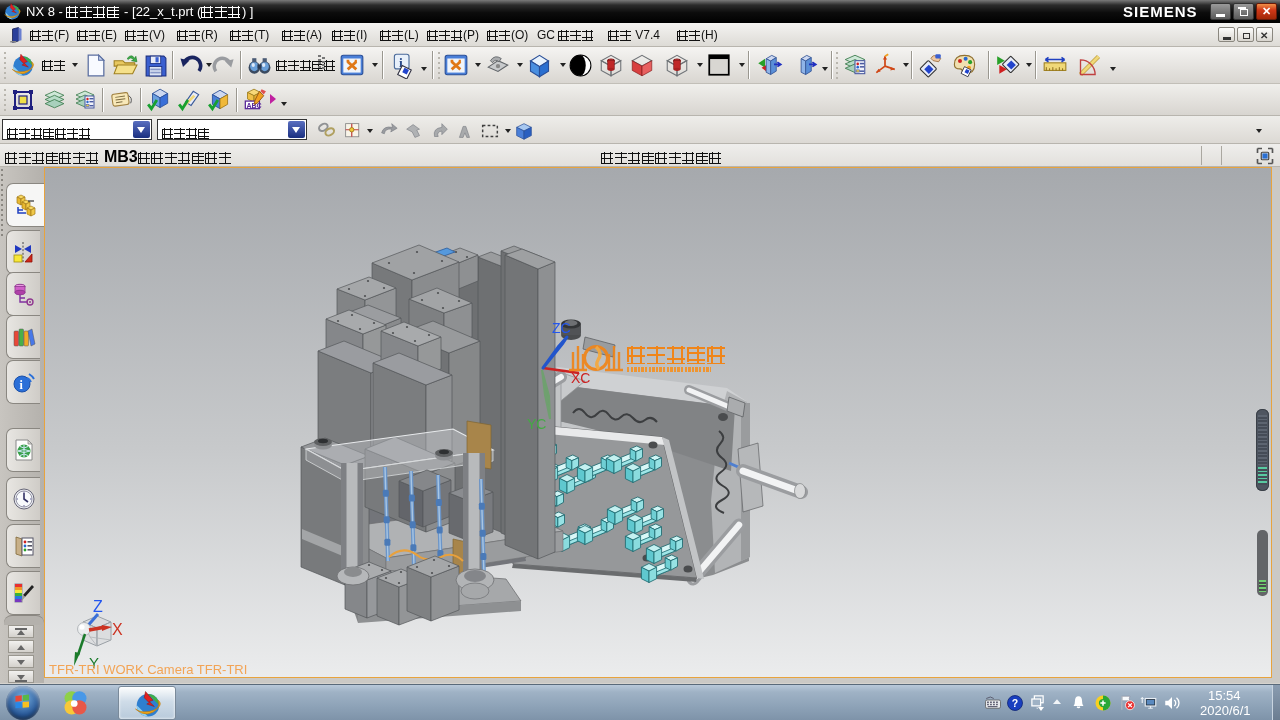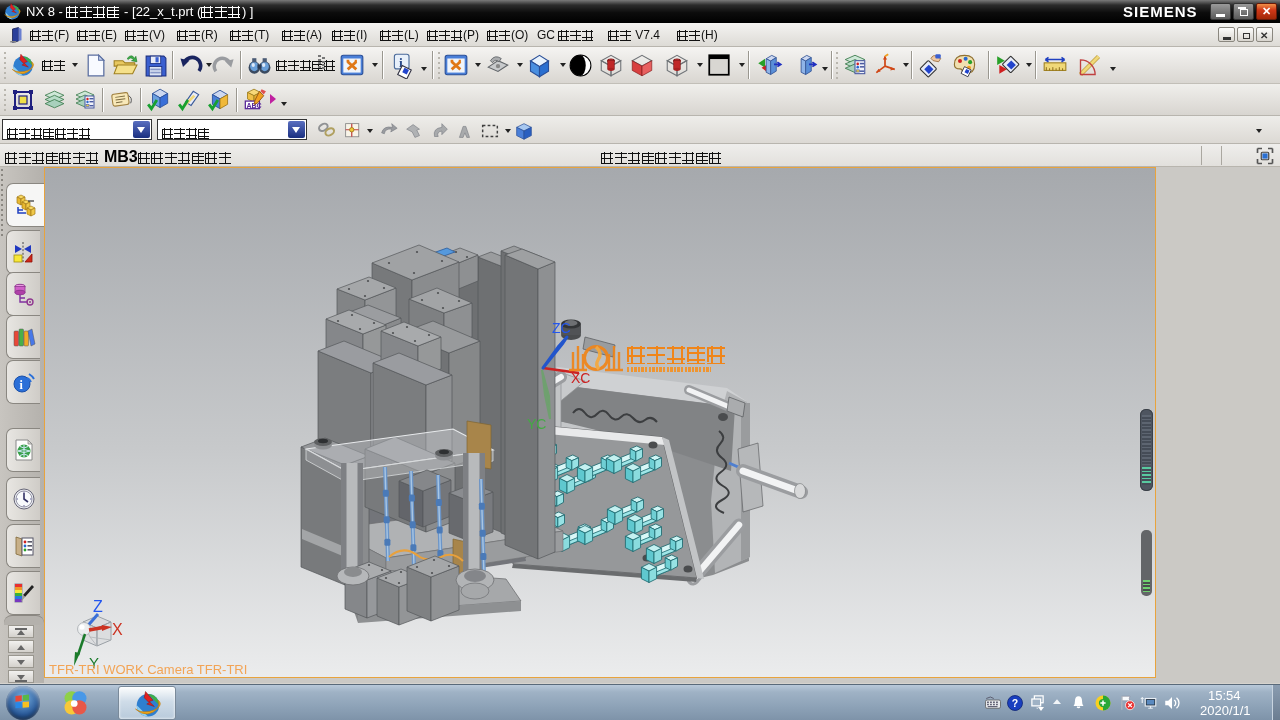--- a/index.html
+++ b/index.html
@@ -560,21 +560,21 @@
           <div style="position:absolute;left:8px;top:4px;width:0;height:0;border-left:4px solid rgba(0,0,0,0);border-right:4px solid rgba(0,0,0,0);border-bottom:5px solid #666;"></div>
         </div>
         <div class="abs" style="left:8px;top:488px;width:26px;height:13px;background:linear-gradient(#f2f1ef,#d4d1cc);border:1px solid #9a978f;">
           <div style="position:absolute;left:8px;top:4px;width:0;height:0;border-left:4px solid rgba(0,0,0,0);border-right:4px solid rgba(0,0,0,0);border-top:5px solid #666;"></div>
         </div>
         <div class="abs" style="left:8px;top:503px;width:26px;height:13px;background:linear-gradient(#f2f1ef,#d4d1cc);border:1px solid #9a978f;">
           <div style="position:absolute;left:8px;top:4px;width:0;height:0;border-left:4px solid rgba(0,0,0,0);border-right:4px solid rgba(0,0,0,0);border-top:5px solid #666;"></div>
           <div style="position:absolute;left:6px;top:9px;width:12px;height:2px;background:#666;"></div>
         </div>
       </div>
-      <div class="abs" style="left:44px;top:0;width:1112px;height:511px;border:1.5px solid #e8a33d;background:linear-gradient(#a6a9ad,#c7c9cb 55%,#ebeced);">
+      <div class="abs" style="left:44px;top:0;width:1228px;height:511px;border:1.5px solid #e8a33d;background:linear-gradient(#a6a9ad,#c7c9cb 55%,#ebeced);">
         <svg class="abs" style="left:0;top:0" width="1227" height="511" viewBox="44 167 1227 511">
           <polygon points="556,372 724,392 745,402 748,560 712,574 695,578 660,436 556,420" fill="#8b8d8f"></polygon>
           <polygon points="548,376 556,366 726,387 745,400 736,406 560,384" fill="#cfd1d3"></polygon>
           <polygon points="726,390 746,401 749,556 714,572 710,500 718,420" fill="#b2b4b6"></polygon>
           <polygon points="740,402 749,402 749,556 740,560" fill="#9a9c9e"></polygon>
           <polygon points="558,384 734,406 730,470 640,440 558,420" fill="#818385"></polygon>
           <path d="M572,412 q6,-8 12,0 t12,1 t12,1 t12,2 t12,1 t12,2 t12,2" fill="none" stroke="#3c3e40" stroke-width="2"></path>
           <path d="M718,430 q8,6 1,13 t2,14 t-1,14 t2,14 t-1,14 t2,13" fill="none" stroke="#3c3e40" stroke-width="2"></path>
           <polygon points="500,414 556,370 584,380 528,426" fill="#c8cacc" stroke="#8e9092" stroke-width="0.7"></polygon>
           <polygon points="548,374 560,372 560,430 548,432" fill="#c2c4c6" stroke="#8e9092" stroke-width="0.7"></polygon>
@@ -1081,16 +1081,16 @@
           <rect x="9" y="8" width="10" height="6" fill="#5a8ac0"></rect>
           <path d="M11,19 h6 M14,16 v3" stroke="#e8eef4" stroke-width="1.5"></path>
           <path d="M3,4 v8 m-2,-6 h4" stroke="#e8eef4" stroke-width="1.6"></path>
         </svg></div>
       <div class="abs" style="left:1163px;top:9px;"><svg width="18" height="18" viewBox="0 0 24 24">
           <path d="M3,9 h4 l5,-5 v16 l-5,-5 h-4z" fill="#fff"></path>
           <path d="M15,8 a5,5 0 0 1 0,8 M18,5 a9,9 0 0 1 0,14" stroke="#fff" stroke-width="1.8" fill="none"></path>
         </svg></div>
       <div class="abs" style="left:1038px;top:22px;width:0;height:0;border-left:3px solid rgba(0,0,0,0);border-right:3px solid rgba(0,0,0,0);border-top:4px solid #fff;"></div>
       <div class="abs" style="left:1208px;top:3px;color:#fff;font-size:13px;">15:54</div>
-      <div class="abs" style="left:1200px;top:18px;color:#fff;font-size:13px;">2020/1/1</div>
+      <div class="abs" style="left:1200px;top:18px;color:#fff;font-size:13px;">2020/6/1</div>
       <div class="abs" style="left:1272px;top:0;width:1px;height:36px;background:#c8d4e0;"></div>
       <div class="abs" style="left:1273px;top:0;width:7px;height:36px;background:linear-gradient(#8a9cb0,#6a7c90);"></div>
     </div>
   </div>
 </body></html>

